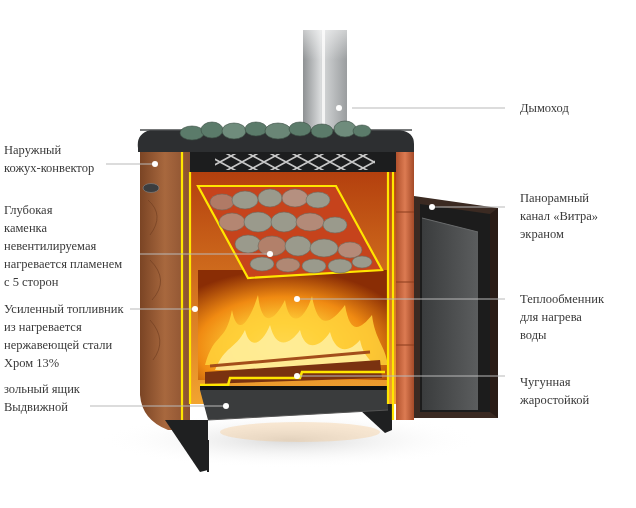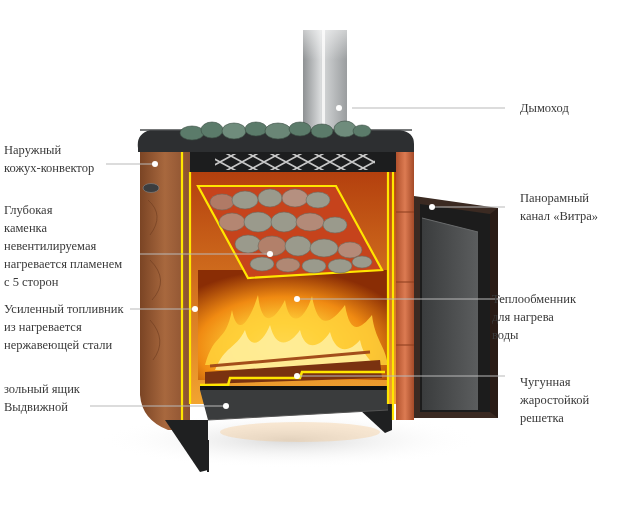--- a/index.html
+++ b/index.html
@@ -198,36 +198,37 @@
     <span>Глубокая</span>
     <span>каменка</span>
     <span>невентилируемая</span>
     <span>нагревается пламенем</span>
     <span>с 5 сторон</span>
   </div>
   <div class="label" style="left:4px; top:300px;">
     <span>Усиленный топливник</span>
     <span>из нагревается</span>
     <span>нержавеющей стали</span>
+    <span>Хром 13%</span>
   </div>
   <div class="label" style="left:4px; top:380px;">
     <span>зольный ящик</span>
     <span>Выдвижной</span>
   </div>
 
   <div class="label" style="left:520px; top:99px;">
     <span>Дымоход</span>
   </div>
   <div class="label" style="left:520px; top:189px;">
     <span>Панорамный</span>
     <span>канал «Витра»</span>
-  </div>
-  <div class="label" style="left:492px; top:290px;">
+    <span>экраном</span>
+  </div>
+  <div class="label" style="left:520px; top:290px;">
     <span>Теплообменник</span>
     <span>для нагрева</span>
     <span>воды</span>
   </div>
   <div class="label" style="left:520px; top:367px;margin-top:6px;">
     <span>Чугунная</span>
     <span>жаростойкой</span>
-    <span>решетка</span>
   </div>
 </div>
 
 </body></html>

